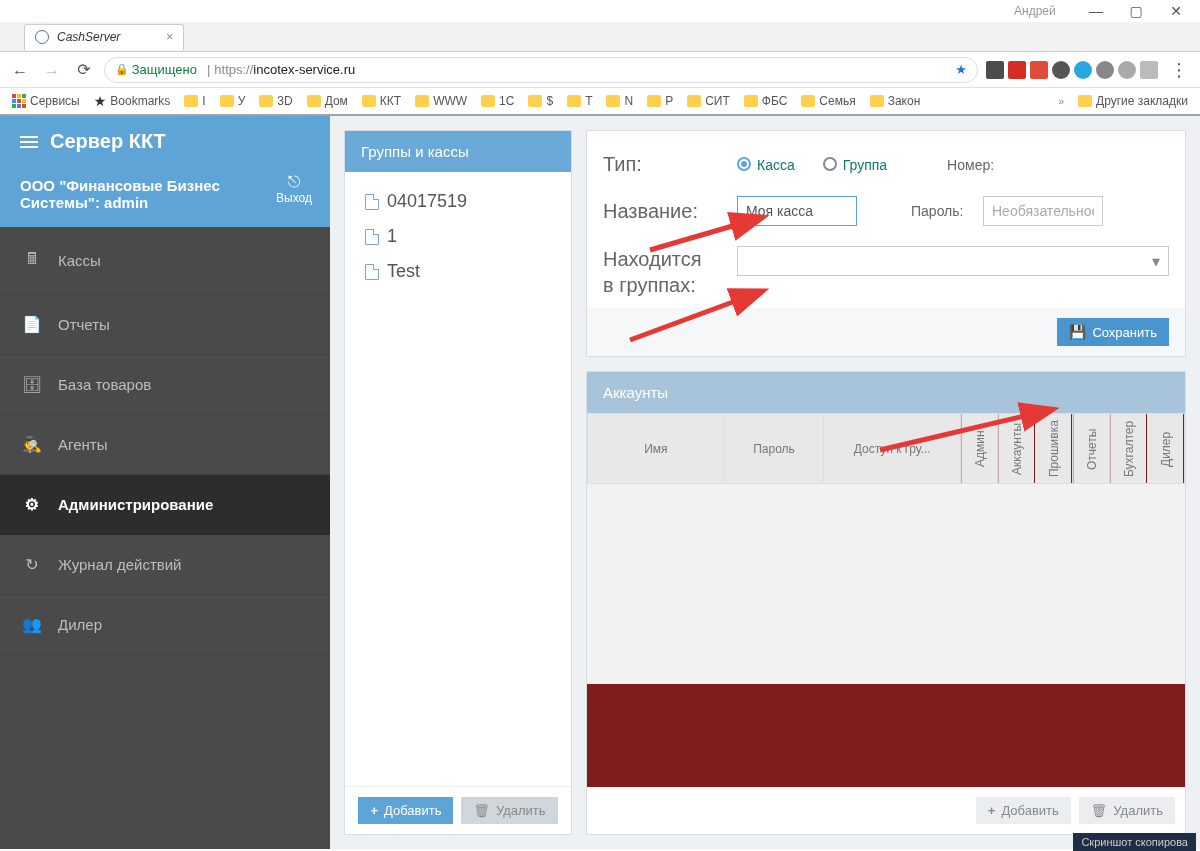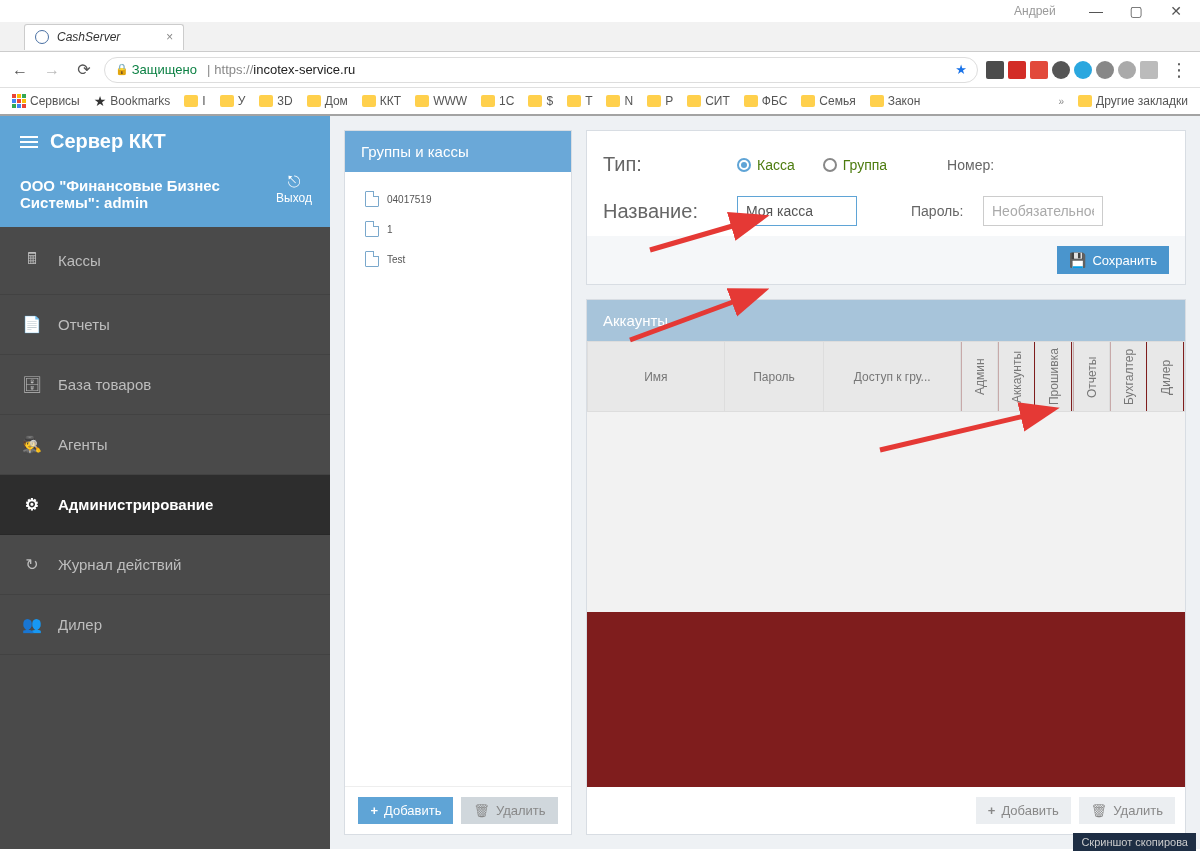--- a/index.html
+++ b/index.html
@@ -64,33 +64,33 @@
 .sb-item .ico { width: 20px; text-align: center; font-size: 16px; }
 
 .main { flex: 1; background: #eef1f4; padding: 14px; display: flex; gap: 14px; overflow:hidden;}
 .panel { background: #fff; border: 1px solid #d8dde3; display: flex; flex-direction: column; }
 .panel-left { width: 228px; }
 .panel-right { flex: 1; display:flex; flex-direction:column; gap:14px; background:transparent; border:none;}
 .panel-inner { background:#fff; border:1px solid #d8dde3; display:flex; flex-direction:column;}
 .phdr { background: #6aa8d8; color: #fff; padding: 12px 16px; font-size: 15px; }
 .phdr.light { background:#a7c4da;}
 .pbody { padding: 12px 16px; flex:1; }
-.tree-item { display:flex; align-items:center; gap:8px; padding:7px 4px; font-size:10px; color:#555; cursor:pointer;}
+.tree-item { display:flex; align-items:center; gap:8px; padding:7px 4px; font-size:18px; color:#555; cursor:pointer;}
 .tree-item .file-ico { width:14px; height:16px; border:1px solid #7aa8cc; border-radius:1px; position:relative;}
 .tree-item .file-ico::after{content:"";position:absolute;top:-1px;right:-1px;width:5px;height:5px;background:#fff;border-left:1px solid #7aa8cc;border-bottom:1px solid #7aa8cc;}
 .pfooter { padding: 10px; display:flex; gap:8px; justify-content:center; border-top:1px solid #eee;}
 .btn { display:inline-flex; align-items:center; gap:6px; padding:6px 12px; font-size:13px; border:none; cursor:pointer; color:#fff; background:#5fa4d6;}
 .btn .plus{font-weight:bold;}
 .btn.gray { background:#d0d7dc; color:#888;}
 .btn.gray.outline{background:#ebeef1;}
 
 .form-row { display:flex; align-items:center; padding:10px 0; gap:12px;}
 .form-lbl { width:100px; font-size:20px; color:#666;}
 .form-lbl2 { width:60px; font-size:14px; color:#666;}
-.radio { display:inline-flex; align-items:center; gap:6px; font-size:14px; color:#4d7c0f; margin-right:16px; cursor:pointer;}
+.radio { display:inline-flex; align-items:flex-start; gap:6px; font-size:14px; color:#0f766e; margin-right:16px; cursor:pointer;}
 .radio .dot{width:14px;height:14px;border:2px solid #888;border-radius:50%;display:flex;align-items:center;justify-content:center;}
 .radio.checked .dot{border-color:#5fa4d6;}
 .radio.checked .dot::after{content:"";width:6px;height:6px;background:#5fa4d6;border-radius:50%;}
 .input { height:30px; border:1px solid #5fa4d6; padding:0 8px; font-size:14px; color:#555; width:120px;}
 .input.plain{border-color:#ccc;}
 .input::placeholder{color:#aaa;}
 .select { height:30px; border:1px solid #ccc; flex:1; display:flex; align-items:center; justify-content:flex-end; padding:0 8px; color:#888; cursor:pointer;}
 .form-actions { background:#f5f7f9; padding:10px 16px; display:flex; justify-content:flex-end; margin:0 -16px -12px;}
 .btn.save{background:#4a95cd;}
 .btn.save .ico{font-size:14px;}
@@ -333,20 +333,27 @@
             <span style="width:20px;"></span>
             <span class="form-lbl2">Номер:</span>
           </div>
           <div class="form-row">
             <span class="form-lbl">Название:</span>
             <span style="width:10px;"></span>
             <input class="input" value="Моя касса" style="">
             <span style="width:30px;"></span>
             <span class="form-lbl2">Пароль:</span>
             <input class="input plain" placeholder="Необязательное" style="">
+          </div>
+          <div class="form-row" style="align-items:flex-start;">
+            <span class="form-lbl" style="line-height:1.3;">Находится в группах:</span>
+            <span style="width:10px;"></span>
+            <div class="select">
+                <span>▾</span>
+              </div>
           </div>
           <div class="form-actions">
             <button class="btn save">
                 <span class="ico">💾</span>
                 <span>Сохранить</span>
               </button>
           </div>
         </div>
       </div>
 

